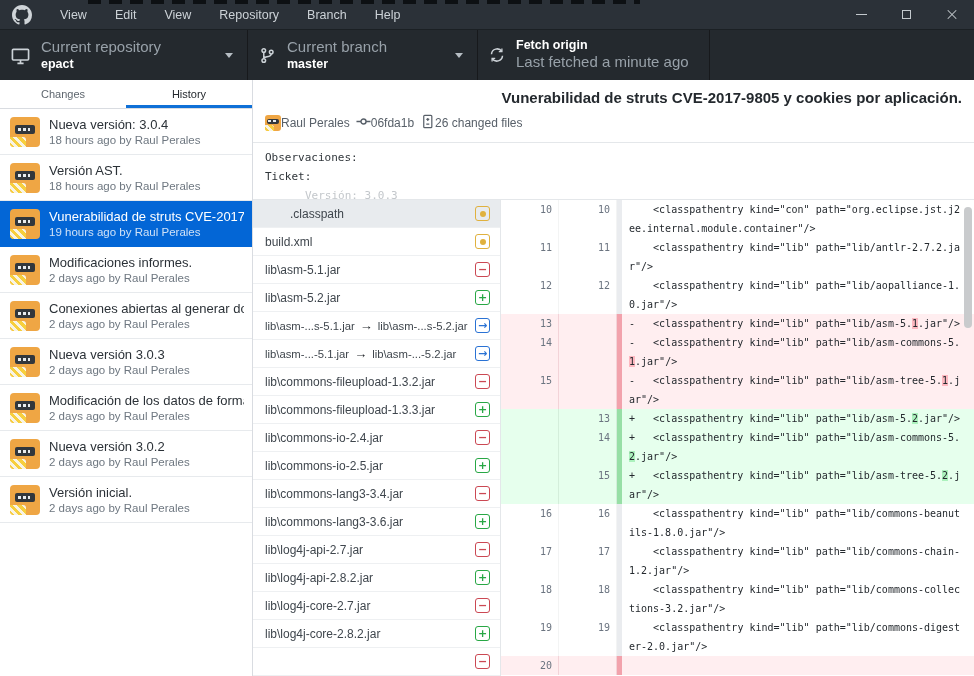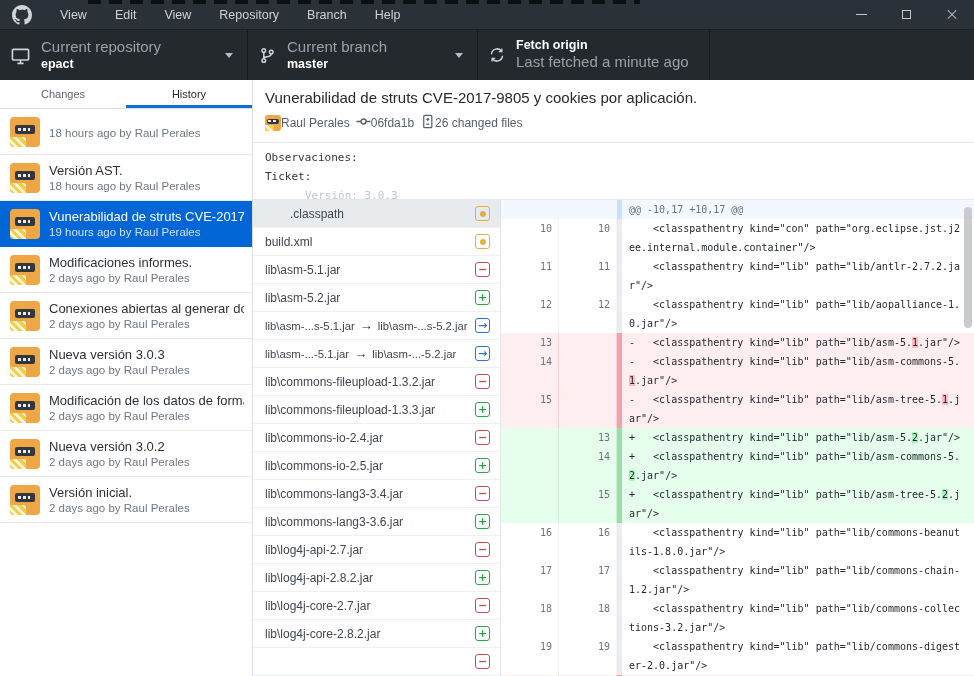--- a/index.html
+++ b/index.html
@@ -59,21 +59,21 @@
   .avatar .badge{position:absolute;left:0;bottom:0;width:16px;height:10px;border-top-right-radius:3px;
     background:repeating-linear-gradient(45deg,#f7cf3e 0 3px,#f8f3e4 3px 6px);}
   .avatar.sm{width:16px;height:16px;border-radius:3px;}
   .avatar.sm .visor{left:2px;right:2px;top:4px;height:5px;}
   .avatar.sm .visor::before{left:1px;top:1px;width:8px;height:2px;}
   .avatar.sm .badge{width:9px;height:6px;}
 
   
   .main-header{position:absolute;left:253px;top:80px;right:0;height:63px;
     border-bottom:1px solid #e4e7ea;padding:9px 12px 0;}
-  .commit-title{font-size:15px;font-weight:normal;color:#24292e;white-space:nowrap;overflow:hidden;}
+  .commit-title{font-size:15px;font-weight:bold;color:#24292e;white-space:nowrap;overflow:hidden;text-align:right;}
   .meta-row{margin-top:8px;display:flex;align-items:center;gap:0;color:#586069;font-size:12px;}
   .meta-gap{width:6px;}
   .description{position:absolute;left:253px;top:143px;right:0;height:57px;
     border-bottom:1px solid #e4e7ea;padding:5px 12px 0;
     font-family:"DejaVu Sans Mono",monospace;font-size:11px;line-height:19px;color:#30363b;}
   .desc-line{white-space:pre;}
   .desc-line.faded{color:#c3c7cb;margin-left:40px;}
 
   
   .content{position:absolute;top:200px;left:253px;right:0;bottom:0;display:flex;}
@@ -202,20 +202,21 @@
         <div class="tab" data-interactable="true">Changes</div>
         <div class="tab active" data-interactable="true">History</div>
       </div>
     <div data-interactable="false" id="commit-list">
         <div class="commit-row" data-interactable="true">
           <span class="avatar" data-interactable="false">
             <span class="visor" data-interactable="false"></span>
             <span class="badge" data-interactable="false"></span>
           </span>
           <div class="c-text" data-interactable="false">
+            <div class="c-title" data-interactable="false">Nueva versión: 3.0.4</div>
             <div class="c-meta" data-interactable="false">18 hours ago by Raul Perales</div>
           </div>
         </div>
         <div class="commit-row" data-interactable="true">
           <span class="avatar" data-interactable="false">
             <span class="visor" data-interactable="false"></span>
             <span class="badge" data-interactable="false"></span>
           </span>
           <div class="c-text" data-interactable="false">
             <div class="c-title" data-interactable="false">Versión AST.</div>
@@ -434,26 +435,20 @@
         </div>
         <div class="file-row" data-interactable="true">
           <span class="f-name" data-interactable="false">
             <span data-interactable="false"></span>
           </span>
           <span class="sticon st-removed" data-interactable="false"></span>
         </div>
       </div>
     <div class="diff" data-interactable="false">
       <div id="diff-rows">
-          <div class="d-row hunk" data-interactable="false">
-            <span class="d-old" data-interactable="false"></span>
-            <span class="d-new" data-interactable="false"></span>
-            <span class="d-mark" data-interactable="false"></span>
-            <span class="d-code" data-interactable="false"><span data-interactable="false">@@ -10,17 +10,17 @@</span></span>
-          </div>
           <div class="d-row ctx" data-interactable="false">
             <span class="d-old" data-interactable="false">10</span>
             <span class="d-new" data-interactable="false">10</span>
             <span class="d-mark" data-interactable="false"></span>
             <span class="d-code" data-interactable="false"><span data-interactable="false">    &lt;classpathentry kind="con" path="org.eclipse.jst.j2ee.internal.module.container"/&gt;</span></span>
           </div>
           <div class="d-row ctx" data-interactable="false">
             <span class="d-old" data-interactable="false">11</span>
             <span class="d-new" data-interactable="false">11</span>
             <span class="d-mark" data-interactable="false"></span>

